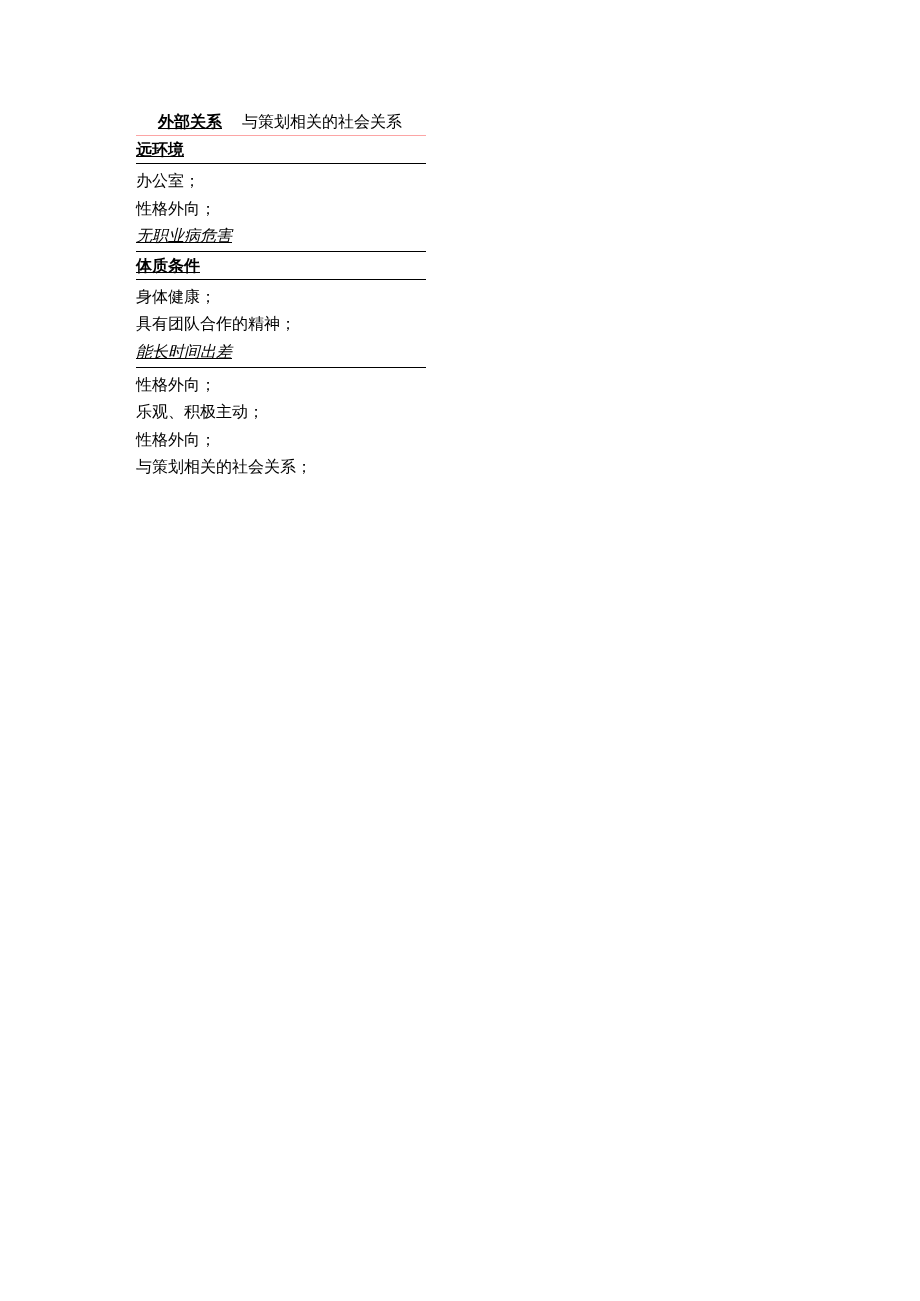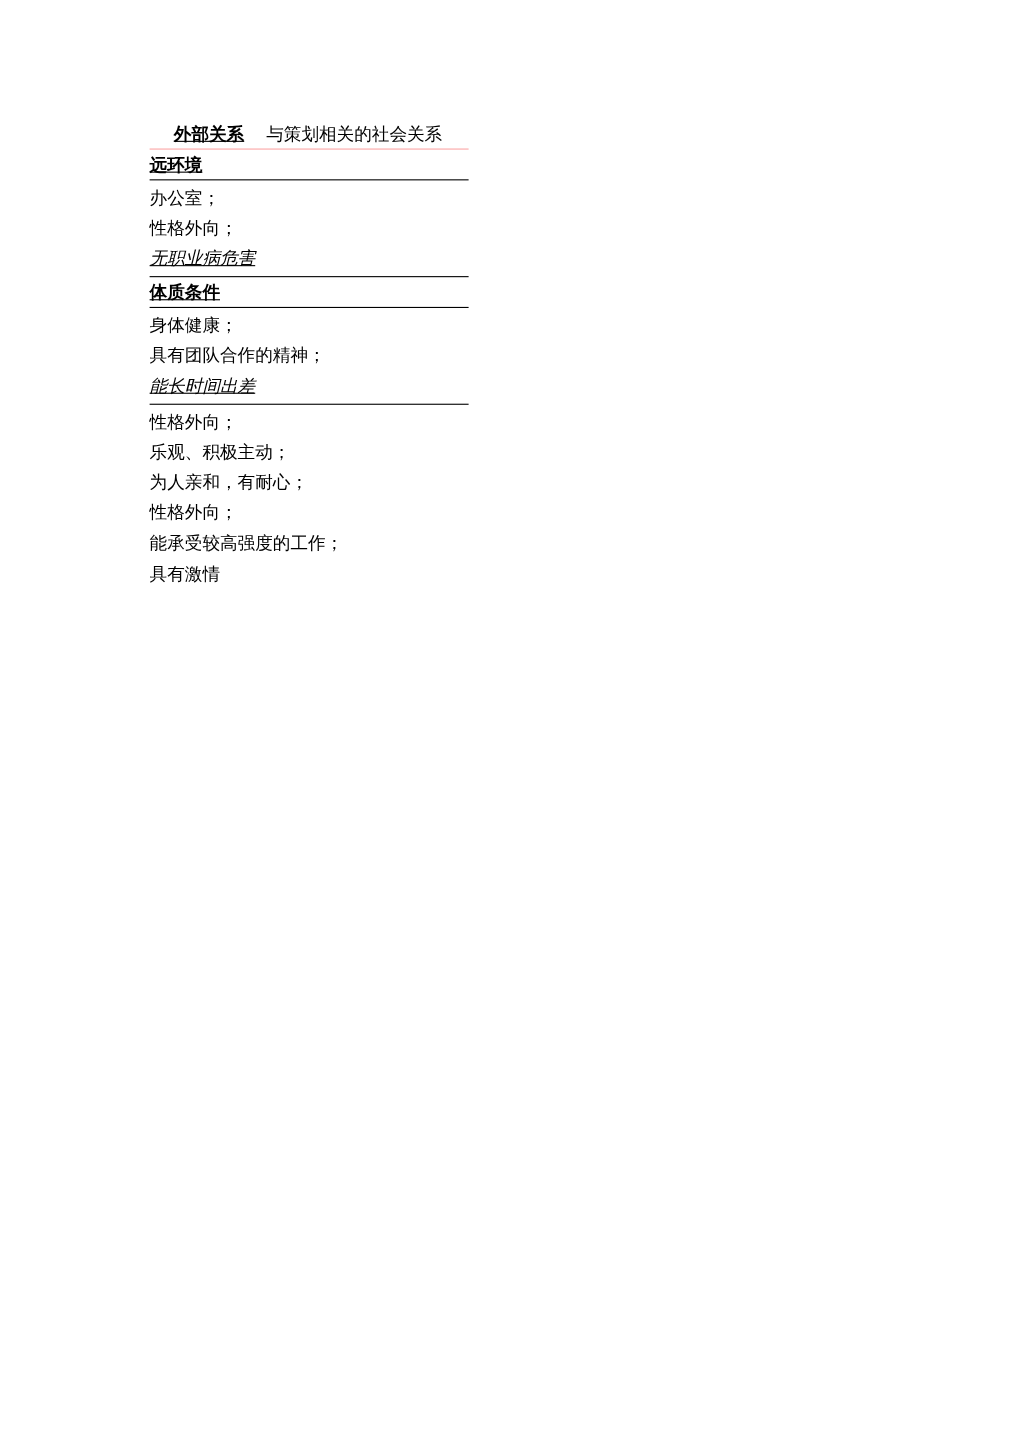--- a/index.html
+++ b/index.html
@@ -76,18 +76,16 @@
       <div class="item">性格外向；</div>
       <div class="item underlined">无职业病危害</div>
       <div class="section-header">
         <span>体质条件</span>
       </div>
       <div class="item">身体健康；</div>
       <div class="item">具有团队合作的精神；</div>
       <div class="item underlined">能长时间出差</div>
       <div class="item">性格外向；</div>
       <div class="item">乐观、积极主动；</div>
-      <div class="item">为人亲和，有耐心；</div>
       <div class="item">性格外向；</div>
-      <div class="item">能承受较高强度的工作；</div>
-      <div class="item">具有激情</div>
+      <div class="item">与策划相关的社会关系；</div>
     </div>
 </div>
 
 </body></html>

